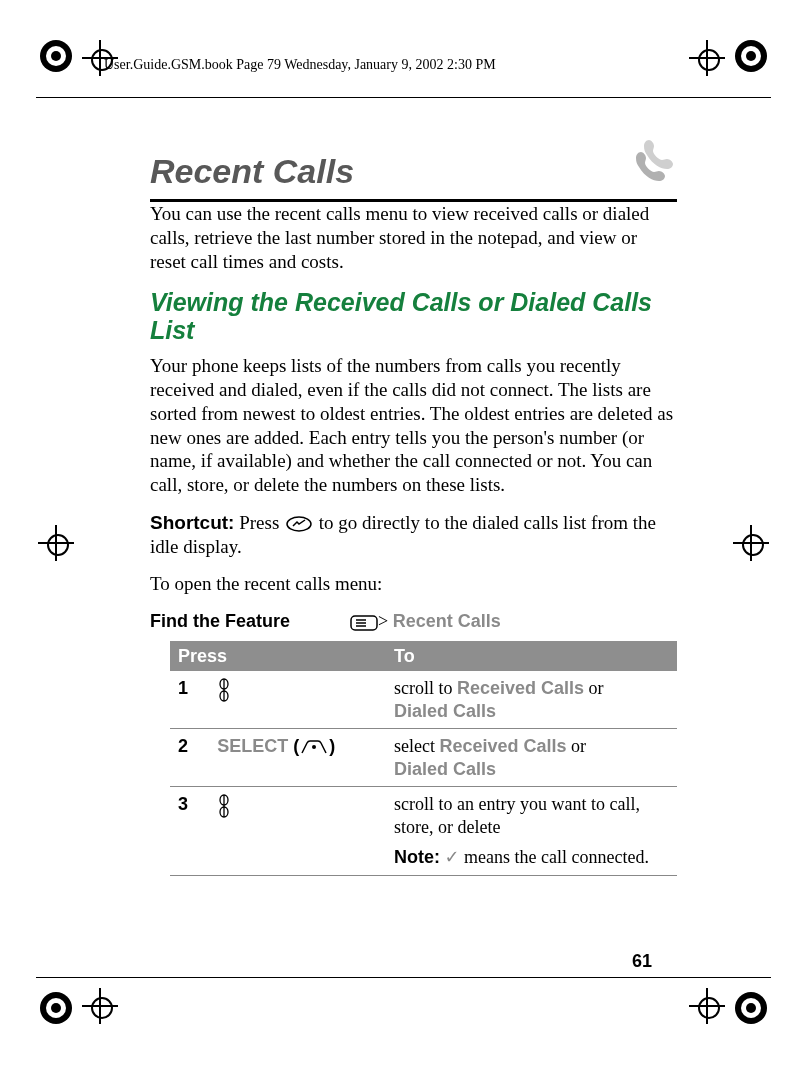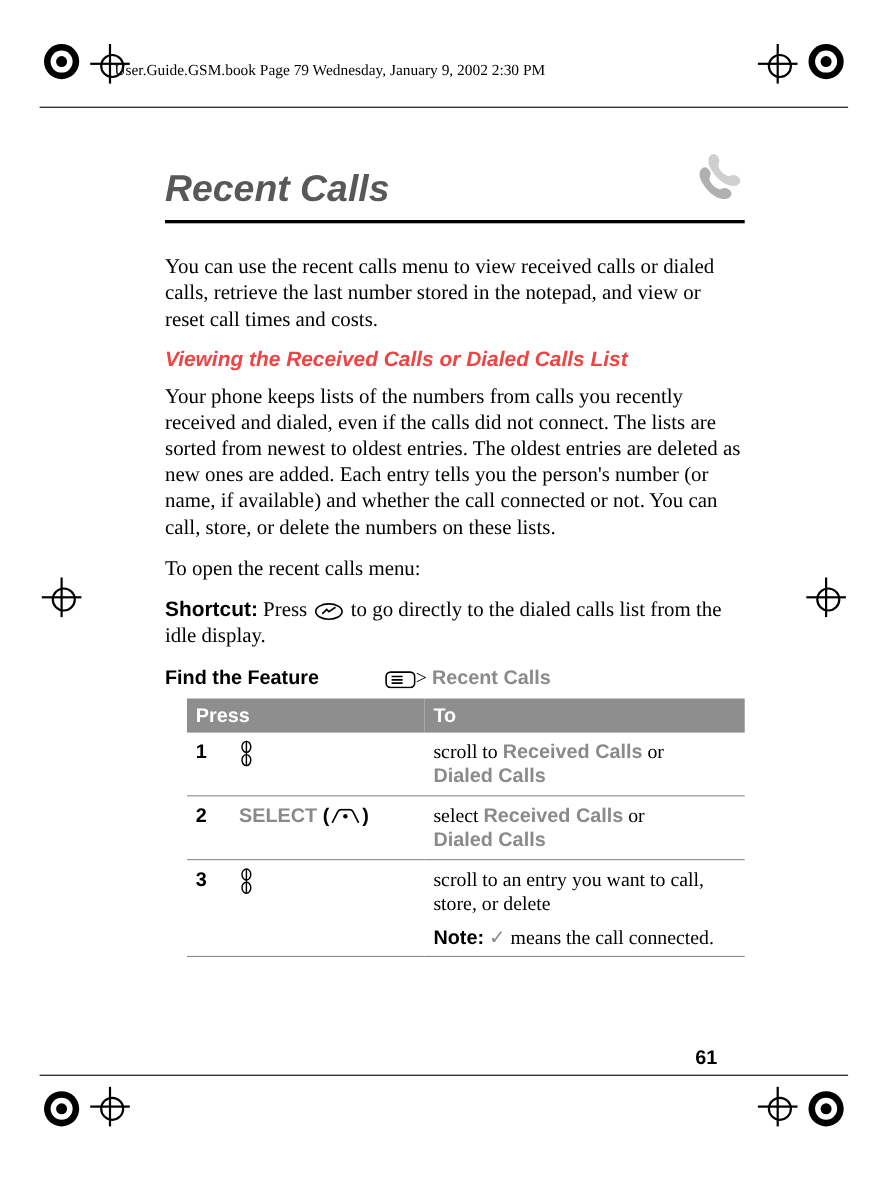--- a/index.html
+++ b/index.html
@@ -11,24 +11,24 @@
   .cross::before,.cross::after{content:"";position:absolute;background:#000}
   .cross::before{left:0;right:0;top:50%;height:2px;margin-top:-1px}
   .cross::after{top:0;bottom:0;left:50%;width:2px;margin-left:-1px}
   .cross .circ{position:absolute;left:50%;top:50%;width:18px;height:18px;margin:-9px 0 0 -9px;border:2px solid #000;border-radius:50%}
   .header-line{position:absolute;top:57px;left:104px;font-size:14px;font-family:"Times New Roman",serif}
   .content{position:absolute;left:150px;right:130px;top:135px;bottom:130px}
   .title-row{display:flex;align-items:flex-end;justify-content:space-between}
   .title{font-family:Arial,Helvetica,sans-serif;font-size:34px;font-weight:bold;font-style:italic;color:#585858;margin:0}
   .phone-icon{color:#9a9a9a}
   hr.title-rule{border:none;border-top:3px solid #000;margin:8px 0 0 0}
-  .body{font-size:19px;line-height:1.25;margin-top:28px}
+  .body{font-size:19px;line-height:1.25;}
   .body p{margin:0 0 14px 0}
   .indent{margin-left:20px}
-  .subhead{font-family:Arial,Helvetica,sans-serif;font-size:19px;font-weight:bold;font-style:italic;color:#ef4444;margin:16px 0 10px 0;line-height:1.1}
+  .subhead{font-family:Arial,Helvetica,sans-serif;font-size:25px;font-weight:bold;font-style:italic;color:#15803d;margin:16px 0 10px 0;line-height:1.1}
   .bold{font-weight:bold}
   .feature-row{display:flex;align-items:flex-start;margin:14px 0 8px 0;font-size:18px}
   .feature-lbl{font-family:Arial,Helvetica,sans-serif;font-weight:bold;width:200px}
   .menu-icon{display:inline-flex;vertical-align:middle}
   .ui-txt{font-family:Arial,Helvetica,sans-serif;font-weight:bold;color:#8a8a8a}
   table.steps{width:100%;border-collapse:collapse;font-size:18px}
   table.steps thead tr{background:#8e8e8e;color:#fff;font-family:Arial,Helvetica,sans-serif;font-weight:bold}
   table.steps th{text-align:left;padding:4px 8px;font-size:18px}
   table.steps th.press{width:200px}
   table.steps td{vertical-align:top;padding:6px 8px;border-bottom:1px solid #888}
@@ -117,30 +117,30 @@
     </div>
     <hr class="title-rule">
 
     <div class="body">
       <p class="indent">You can use the recent calls menu to view received calls or dialed calls, retrieve the last number stored in the notepad, and view or reset call times and costs.</p>
 
       <h2 class="subhead">Viewing the Received Calls or Dialed Calls List</h2>
 
       <p class="indent">Your phone keeps lists of the numbers from calls you recently received and dialed, even if the calls did not connect. The lists are sorted from newest to oldest entries. The oldest entries are deleted as new ones are added. Each entry tells you the person's number (or name, if available) and whether the call connected or not. You can call, store, or delete the numbers on these lists.</p>
 
-      <p class="indent">To open the recent calls menu:</p>
-
       <p class="indent">
         <span class="bold" style="font-family:Arial,Helvetica,sans-serif">Shortcut:</span><span> Press </span><span class="key-icon">
             <svg width="26" height="16" viewBox="0 0 26 16">
               <ellipse cx="13" cy="8" rx="12" ry="7" fill="none" stroke="#000" stroke-width="1.5"></ellipse>
               <path d="M7 10 L11 6 L13 8 L19 4" stroke="#000" stroke-width="1.5" fill="none"></path>
             </svg>
           </span><span> to go directly to the dialed calls list from the idle display.</span>
       </p>
+
+      <p class="indent">To open the recent calls menu:</p>
 
       <div class="feature-row indent">
         <span class="feature-lbl">Find the Feature</span>
         <span>
           <span class="menu-icon">
               <svg width="28" height="16" viewBox="0 0 28 16">
                 <rect x="1" y="1" width="26" height="14" rx="4" fill="none" stroke="#000" stroke-width="1.5"></rect>
                 <line x1="6" y1="5" x2="16" y2="5" stroke="#000" stroke-width="1.5"></line>
                 <line x1="6" y1="8" x2="16" y2="8" stroke="#000" stroke-width="1.5"></line>
                 <line x1="6" y1="11" x2="16" y2="11" stroke="#000" stroke-width="1.5"></line>

